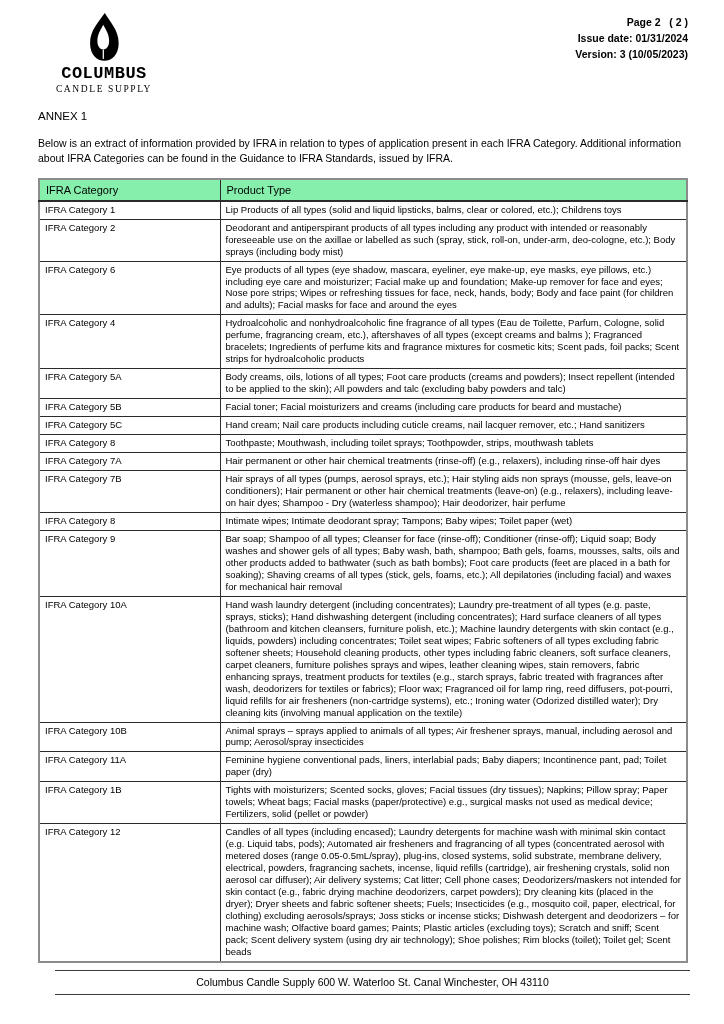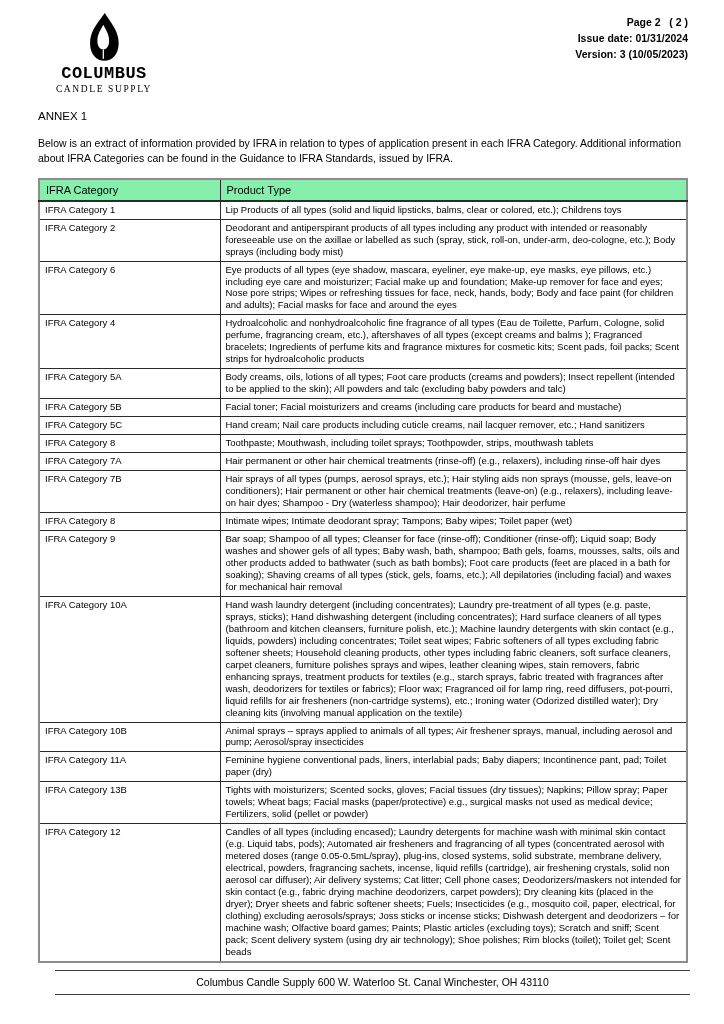--- a/index.html
+++ b/index.html
@@ -156,21 +156,21 @@
         </tr>
       <tr>
           <td>IFRA Category 10B</td>
           <td>Animal sprays – sprays applied to animals of all types; Air freshener sprays, manual, including aerosol and pump; Aerosol/spray insecticides</td>
         </tr>
       <tr>
           <td>IFRA Category 11A</td>
           <td>Feminine hygiene conventional pads, liners, interlabial pads; Baby diapers; Incontinence pant, pad; Toilet paper (dry)</td>
         </tr>
       <tr>
-          <td>IFRA Category 13B</td>
+          <td>IFRA Category 1B</td>
           <td>Tights with moisturizers; Scented socks, gloves; Facial tissues (dry tissues); Napkins; Pillow spray; Paper towels; Wheat bags; Facial masks (paper/protective) e.g., surgical masks not used as medical device; Fertilizers, solid (pellet or powder)</td>
         </tr>
       <tr>
           <td>IFRA Category 12</td>
           <td>Candles of all types (including encased); Laundry detergents for machine wash with minimal skin contact (e.g. Liquid tabs, pods); Automated air fresheners and fragrancing of all types (concentrated aerosol with metered doses (range 0.05-0.5mL/spray), plug-ins, closed systems, solid substrate, membrane delivery, electrical, powders, fragrancing sachets, incense, liquid refills (cartridge), air freshening crystals, solid non aerosol car diffuser); Air delivery systems; Cat litter; Cell phone cases; Deodorizers/maskers not intended for skin contact (e.g., fabric drying machine deodorizers, carpet powders); Dry cleaning kits (placed in the dryer); Dryer sheets and fabric softener sheets; Fuels; Insecticides (e.g., mosquito coil, paper, electrical, for clothing) excluding aerosols/sprays; Joss sticks or incense sticks; Dishwash detergent and deodorizers – for machine wash; Olfactive board games; Paints; Plastic articles (excluding toys); Scratch and sniff; Scent pack; Scent delivery system (using dry air technology); Shoe polishes; Rim blocks (toilet); Toilet gel; Scent beads</td>
         </tr>
     </tbody>
   </table>
 
 </div>

